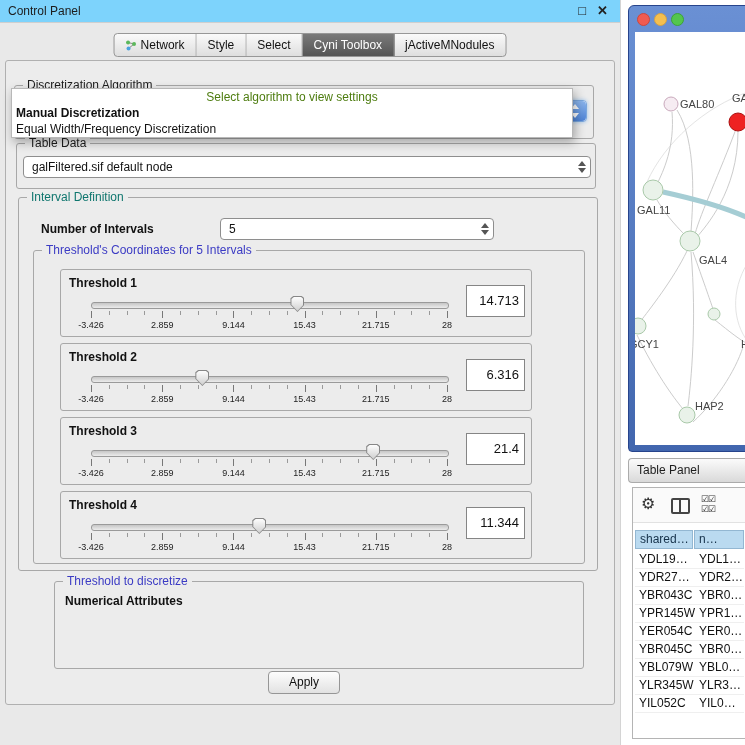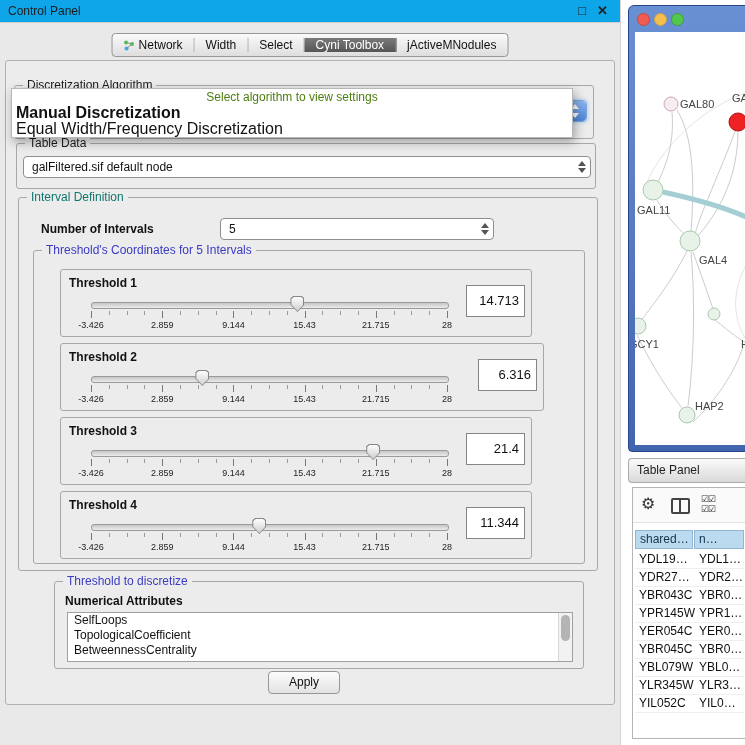--- a/index.html
+++ b/index.html
@@ -1,28 +1,28 @@
 <!DOCTYPE html>
 <html><head>
 <meta charset="utf-8">
 <style>
   html,body{margin:0;padding:0;}
   #app{position:relative;width:745px;height:745px;background:#ffffff;overflow:hidden;
        font-family:"Liberation Sans",sans-serif;font-size:12px;color:#111;
        -webkit-font-smoothing:antialiased;}
   
   .control-panel{position:absolute;left:0;top:0;width:620px;height:745px;background:#e9e9e9;border-right:1px solid #d4d4d4;}
-  .cp-titlebar{position:absolute;left:0;top:0;width:620px;height:22px;background:#0ea5e9;border-bottom:1px solid #cfcfcf;text-align:center;}
+  .cp-titlebar{position:absolute;left:0;top:0;width:620px;height:22px;background:#7dd3fc;border-bottom:1px solid #cfcfcf;text-align:center;}
   .cp-title{position:absolute;left:8px;top:4px;color:#1d1d1d;}
   .win-btn{position:absolute;top:3px;font-size:13px;color:#222;line-height:16px;cursor:default;}
   .win-btn.min{right:34px;}
   .win-btn.close{right:12px;font-weight:bold;}
   
   .seg{display:flex;height:22px;border:1px solid #979797;border-radius:4px;overflow:hidden;
-       background:linear-gradient(#fafafa,#dedede);align-items:center;}
+       background:linear-gradient(#fafafa,#dedede);}
   .seg-item{display:flex;align-items:center;gap:4px;padding:0 11px;font-size:12px;color:#111;
        border-right:1px solid #b4b4b4;white-space:nowrap;}
   .seg-item:last-child{border-right:0;}
   .seg-item.selected{background:linear-gradient(#7a7a7a,#555555);color:#fff;border-right-color:#494949;}
   .top-tabs{position:absolute;top:33px;left:50%;transform:translateX(-50%);}
   .bottom-tabs{position:absolute;top:706px;left:50%;transform:translateX(-50%);}
   .cp-content{position:absolute;left:5px;top:60px;width:608px;height:643px;border:1px solid #b0b0b0;
        border-radius:3px;background:#ececec;}
   
   .fieldset{position:absolute;border:1px solid #a8a8a8;border-radius:3px;}
@@ -37,21 +37,21 @@
   .spin:after{content:"";position:absolute;left:2px;bottom:1px;border-left:4px solid transparent;border-right:4px solid transparent;border-top:5px solid #555;}
   .combo.focus{border-color:#7aa6dc;box-shadow:0 0 4px #9cc2ea;}
   .blue-cap{position:absolute;right:0;top:0;width:22px;height:100%;border-radius:0 4px 4px 0;
        background:linear-gradient(#8ab4ec,#4f84d6);}
   .blue-cap:before{content:"";position:absolute;left:7px;top:3px;border-left:4px solid transparent;border-right:4px solid transparent;border-bottom:5px solid #fff;}
   .blue-cap:after{content:"";position:absolute;left:7px;bottom:3px;border-left:4px solid transparent;border-right:4px solid transparent;border-top:5px solid #fff;}
   
   .dd-popup{position:absolute;left:5px;top:27px;width:560px;height:48px;background:#fff;
        border:1px solid #b8b8b8;box-shadow:2px 4px 10px rgba(0,0,0,.32);z-index:30;}
   .dd-placeholder{height:15px;text-align:center;color:#4d7c0f;font-size:12px;padding-top:1px;}
-  .dd-option{padding:1px 4px;font-size:16px;color:#111;line-height:14px;}
+  .dd-option{padding:1px 4px;font-size:12px;color:#111;line-height:14px;}
   .dd-option.bold{font-weight:bold;}
   
   .threshold-panel{position:absolute;left:26px;width:470px;height:66px;border:1px solid #a8a8a8;border-radius:3px;background:#ececec;}
   .th-label{position:absolute;left:8px;top:6px;font-weight:bold;color:#111;}
   .track{position:absolute;left:30px;width:356px;top:32px;height:5px;border:1px solid #9a9a9a;border-radius:3px;
        background:linear-gradient(#c6c6c6,#ececec);}
   .thumb{position:absolute;top:-7px;width:14px;height:16px;}
   .thumb:before{content:"";position:absolute;inset:0;background:#878787;
        clip-path:polygon(20% 0,80% 0,100% 14%,100% 55%,50% 100%,0 55%,0 14%);}
   .thumb:after{content:"";position:absolute;inset:1px;background:linear-gradient(#fdfdfd,#cfcfcf);
@@ -117,21 +117,21 @@
               <line x1="2.5" y1="2.5" x2="8.5" y2="4" stroke="#888" stroke-width="1"></line>
               <line x1="3" y1="8.5" x2="8.5" y2="4" stroke="#888" stroke-width="1"></line>
               <circle cx="2.5" cy="2.5" r="2" fill="#5cb85c"></circle>
               <circle cx="8.5" cy="4" r="2" fill="#5cb85c"></circle>
               <circle cx="3" cy="8.5" r="2" fill="#4aa3df"></circle>
             </svg>
           </span>
           <span>Network</span>
         </div>
         <div class="seg-item">
-          <span>Width</span>
+          <span>Style</span>
         </div>
         <div class="seg-item">
           <span>Select</span>
         </div>
         <div class="seg-item selected">
           <span>Cyni Toolbox</span>
         </div>
         <div class="seg-item">
           <span>jActiveMNodules</span>
         </div>
@@ -205,21 +205,21 @@
     <div class="scale-labels">
                   <span class="scale-num" style="left: 0%;">-3.426</span>
                   <span class="scale-num" style="left: 20%;">2.859</span>
                   <span class="scale-num" style="left: 40%;">9.144</span>
                   <span class="scale-num" style="left: 60%;">15.43</span>
                   <span class="scale-num" style="left: 80%;">21.715</span>
                   <span class="scale-num" style="left: 100%;">28</span>
                 </div>
     <div class="value-field">14.713</div>
   </div>
-              <div class="threshold-panel" style="top: 92px; padding-left: 12px;">
+              <div class="threshold-panel" style="top: 92px;">
     <span class="th-label">Threshold 2</span>
     <div class="track">
       <div class="thumb" style="left: calc(30.9998% - 7px);"></div>
     </div>
     <div class="ticks">
                   <div class="tick major" style="left: 0%;"></div>
                   <div class="tick" style="left: 5%;"></div>
                   <div class="tick" style="left: 10%;"></div>
                   <div class="tick" style="left: 15%;"></div>
                   <div class="tick major" style="left: 20%;"></div>
@@ -326,30 +326,20 @@
                 </div>
     <div class="value-field">11.344</div>
   </div>
             </div>
         </div>
       </div>
 
       <div class="fieldset" style="left:48px;top:520px;width:528px;height:86px;">
         <span class="legend blue">Threshold to discretize</span>
         <span style="position:absolute;left:10px;top:12px;font-weight:bold;">Numerical Attributes</span>
-        <div class="listbox">
-          <div id="attr-items">
-              <div class="list-item">SelfLoops</div>
-              <div class="list-item">TopologicalCoefficient</div>
-              <div class="list-item">BetweennessCentrality</div>
-            </div>
-          <div class="vscroll">
-            <div class="vthumb"></div>
-          </div>
-        </div>
       </div>
 
       <div class="apply-btn">Apply</div>
     </div>
 
   </div>
 
   <div class="network-window">
     <span class="traffic t-close"></span>
     <span class="traffic t-min"></span>

